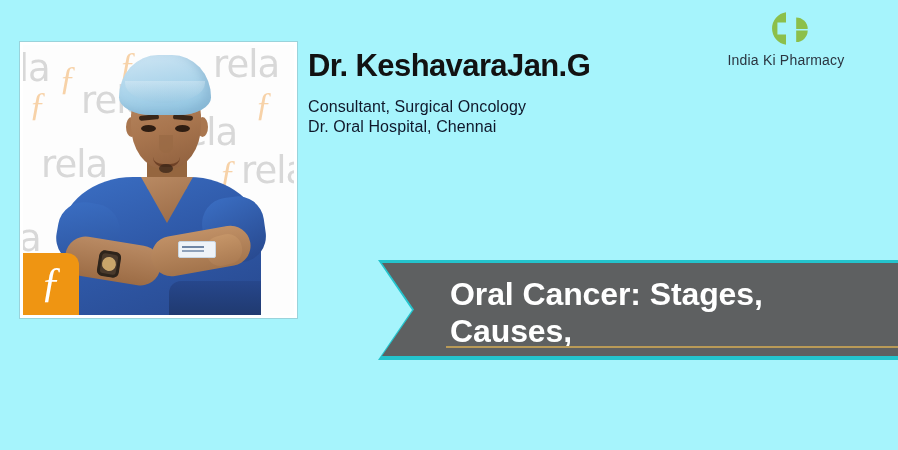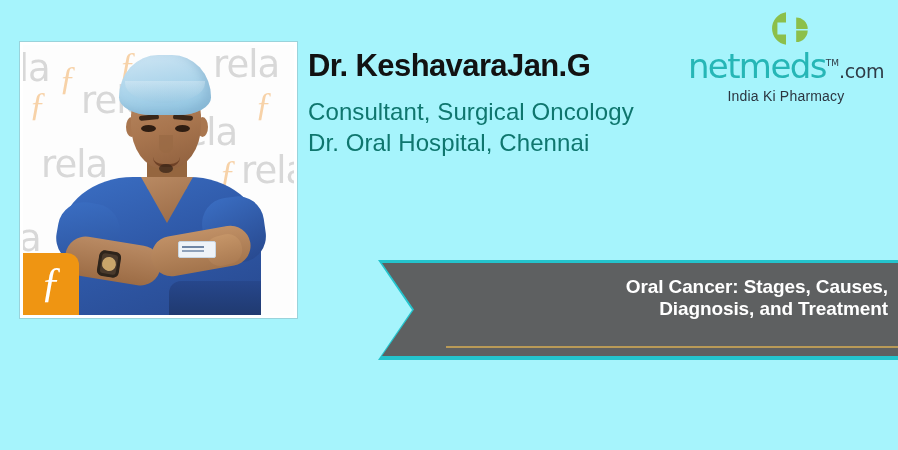--- a/index.html
+++ b/index.html
@@ -131,21 +131,21 @@
   .txt{position:absolute;left:308px;top:50px;width:400px;}
   .doc-name{
     font-size:31px;line-height:1.06;font-weight:800;color:#121212;
     letter-spacing:-.6px;margin:0 0 14px 0;white-space:nowrap;
   }
   .qual{
     font-size:20px;line-height:1.14;font-weight:700;color:#1b9d9d;
     letter-spacing:.1px;margin:0 0 5px 0;
   }
   .role,.hosp{
-    font-size:24px;line-height:1.28;font-weight:400;color:#0f766e;
+    font-size:16px;line-height:1.28;font-weight:400;color:#0f172a;
     letter-spacing:.1px;margin:0;
   }
 
   
   .logo{position:absolute;right:12px;top:10px;width:200px;text-align:center;}
   .logo-mark{width:60px;height:37px;margin:0 auto 2px auto;display:block;}
   .logo-word{
     font-size:34px;line-height:1;font-weight:400;color:#26b6b6;
     letter-spacing:-1.6px;white-space:nowrap;position:relative;
     font-family:"DejaVu Sans",sans-serif;
@@ -170,23 +170,22 @@
   }
   .ribbon-body{
     position:absolute;left:4px;top:3px;right:0;bottom:4px;background:#5e6061;
     clip-path:polygon(0 0, 100% 0, 100% 100%, 0 100%, 32px 50%);
   }
   .ribbon-rule{
     position:absolute;left:68px;right:0;bottom:12px;height:2px;background:#b99a57;
   }
   .ribbon-title{
     position:absolute;left:72px;right:10px;top:16px;
-    color:#ffffff;font-size:19px;line-height:1.17;font-weight:700;
+    color:#ffffff;font-size:32px;line-height:1.17;font-weight:700;
     letter-spacing:-.1px;
-    text-align:right;
   }
 </style>
 </head>
 <body>
 
 <div id="stage">
 
   <div class="photo-card">
     <div class="photo-inner">
 
@@ -240,27 +239,25 @@
     <div class="role">Consultant, Surgical Oncology</div>
     <div class="hosp">Dr. Oral Hospital, Chennai</div>
   </div>
 
   <div class="logo">
     <svg class="logo-mark" viewBox="0 0 60 37">
       <path d="M30 2.2 A16.5 16.5 0 0 0 30 34.8 L30 24.6 L21.4 24.6 L21.4 12.4 L30 12.4 Z" fill="#8cbf4a"></path>
       <path d="M40.2 7.4 A11.5 11.5 0 0 1 51.7 18.9 L40.2 18.9 Z" fill="#8cbf4a"></path>
       <path d="M40.2 20.6 L51.7 20.6 A11.5 11.5 0 0 1 40.2 32.1 Z" fill="#8cbf4a"></path>
     </svg>
-    <div class="logo-word"><span>netmeds</span><span class="tm">TM</span><span class="dotcom">.com</span></div>
     <div class="logo-tag">India Ki Pharmacy</div>
   </div>
 
   <div class="ribbon">
     <div class="ribbon-teal"></div>
     <div class="ribbon-body"></div>
     <div class="ribbon-title">
       <div>Oral Cancer: Stages, Causes,</div>
-      <div>Diagnosis, and Treatment</div>
     </div>
     <div class="ribbon-rule"></div>
   </div>
 
 </div>
 
 </body></html>

